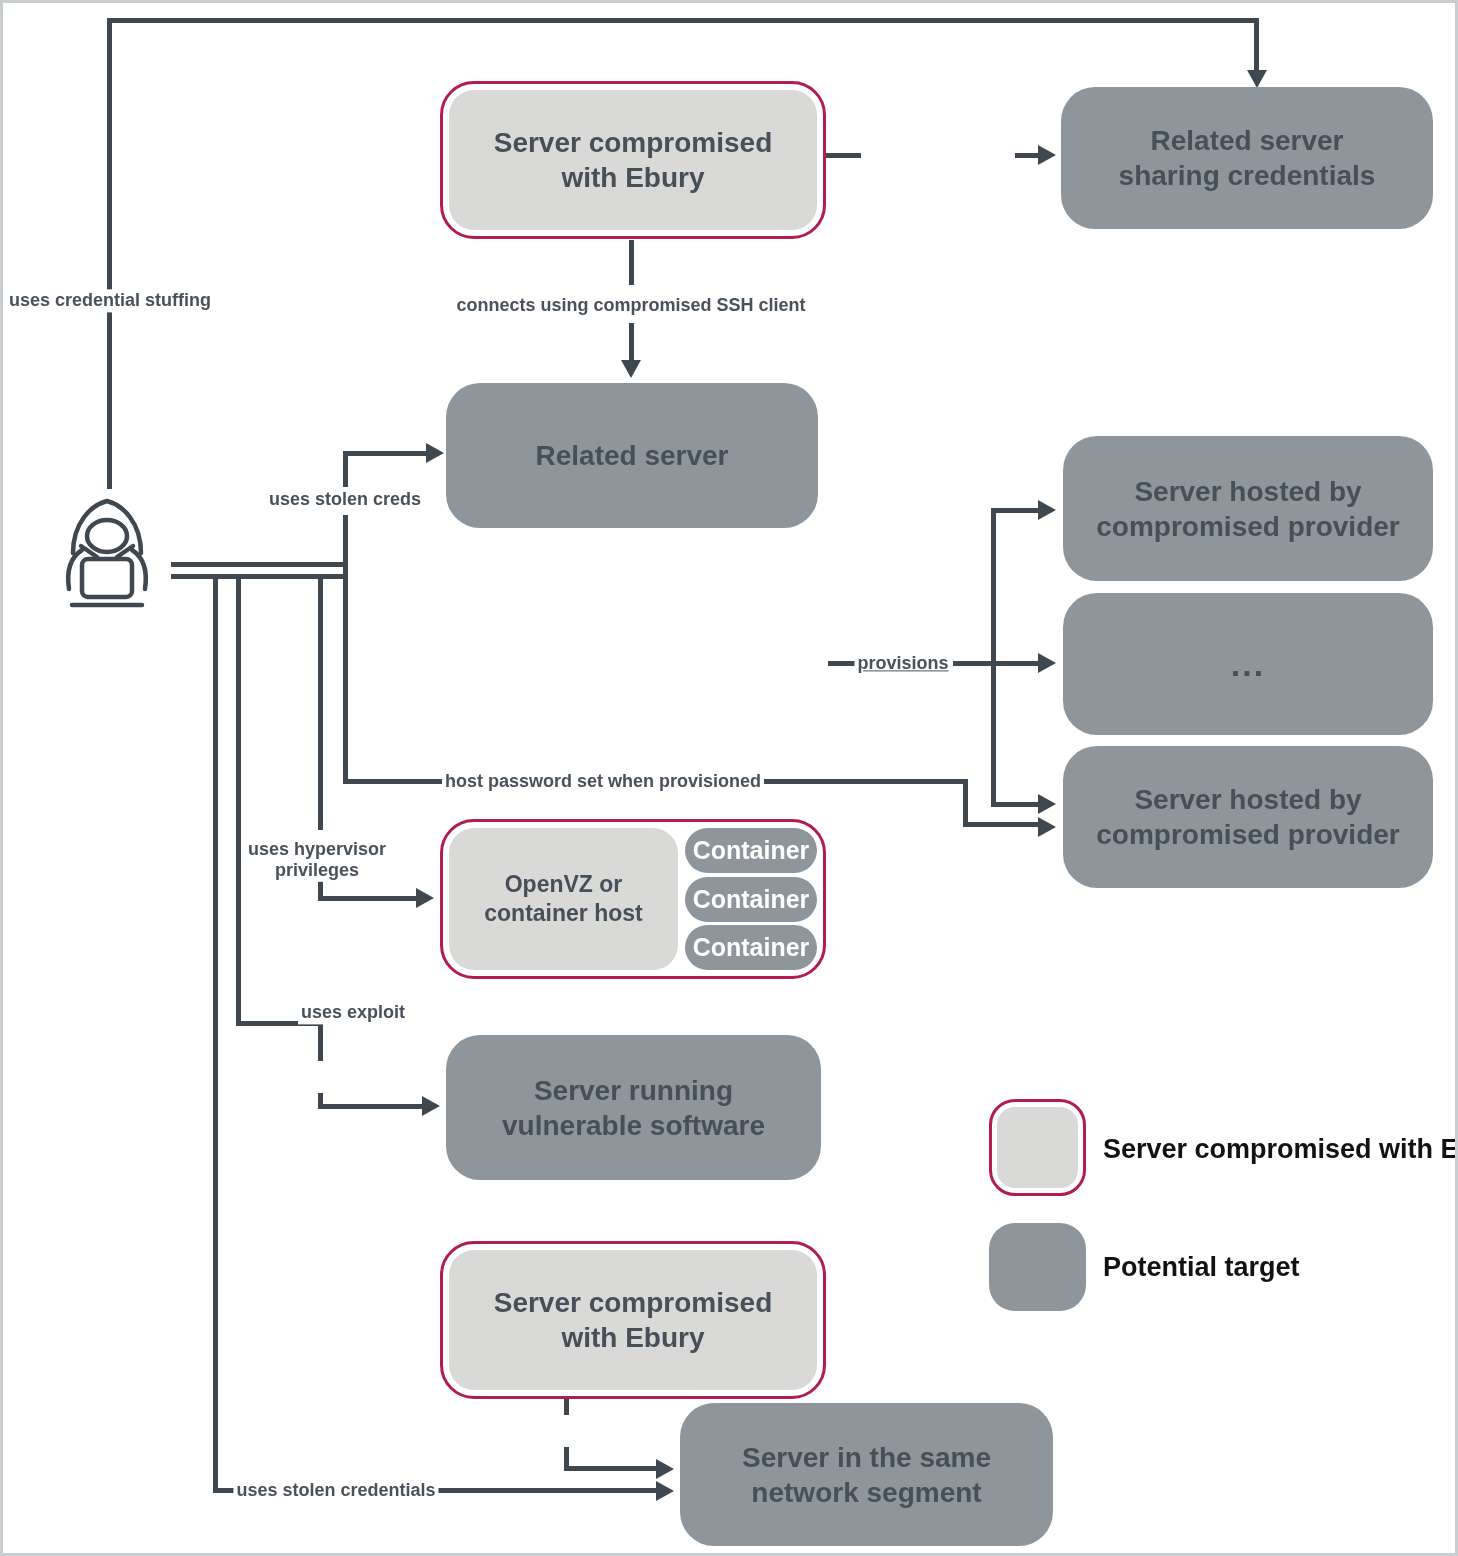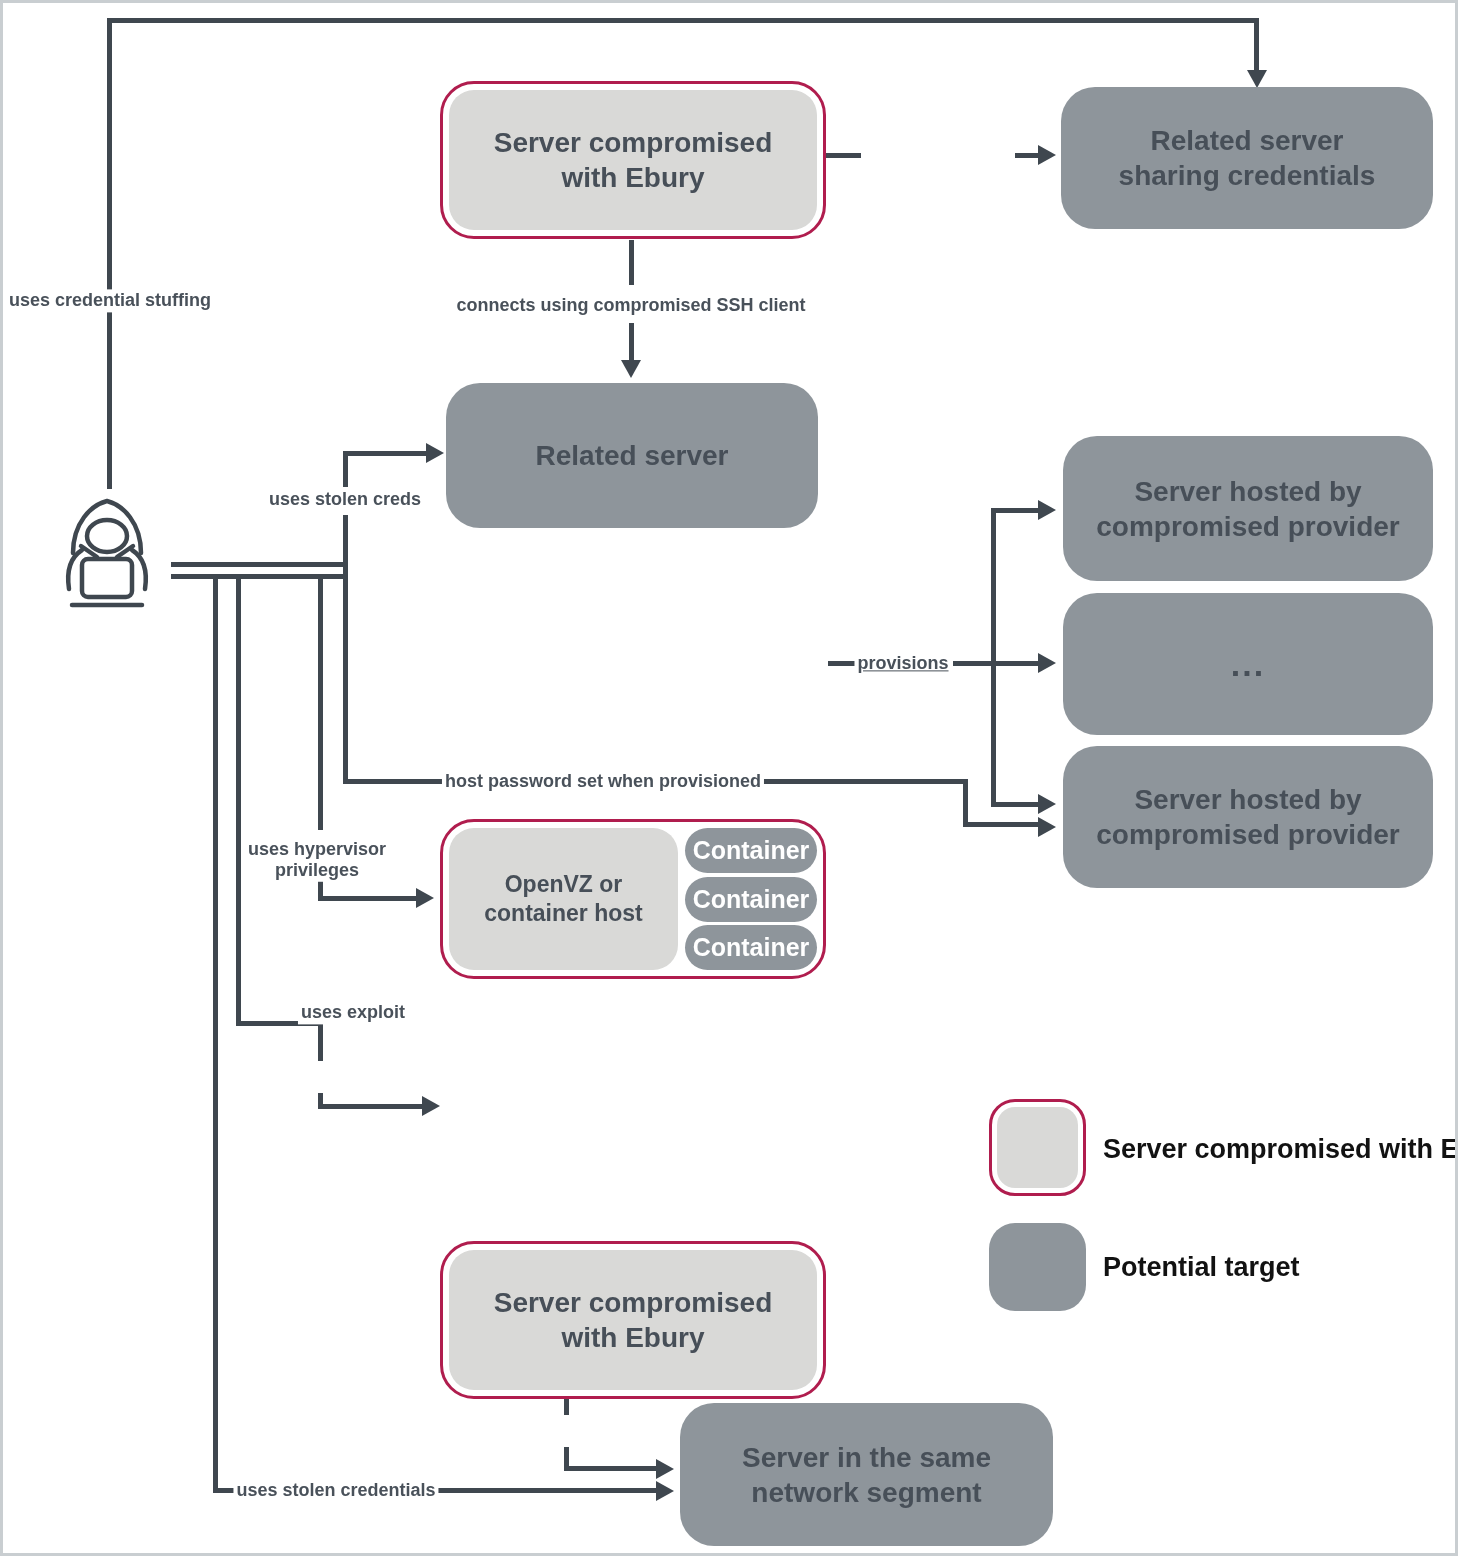--- a/index.html
+++ b/index.html
@@ -169,20 +169,22 @@
   <div class="node-ebury openvz-row" style="left:437px;top:816px;width:386px;height:160px;">
     <div class="inner" style="font-size:23px;">OpenVZ or
 container host</div>
     <div class="openvz-pills">
       <div class="pill">Container</div>
       <div class="pill">Container</div>
       <div class="pill">Container</div>
     </div>
   </div>
 
+  <div class="node-dark" style="left:443px;top:1032px;width:375px;height:145px;">Server running
+vulnerable software</div>
 
   <div class="node-ebury" style="left:437px;top:1238px;width:386px;height:158px;">
     <div class="inner">Server compromised
 with Ebury</div>
   </div>
 
   <div class="node-dark" style="left:677px;top:1400px;width:373px;height:143px;">Server in the same
 network segment</div>
 
   <div class="legend-swatch-ebury" style="left:986px;top:1096px;width:97px;height:97px;">

